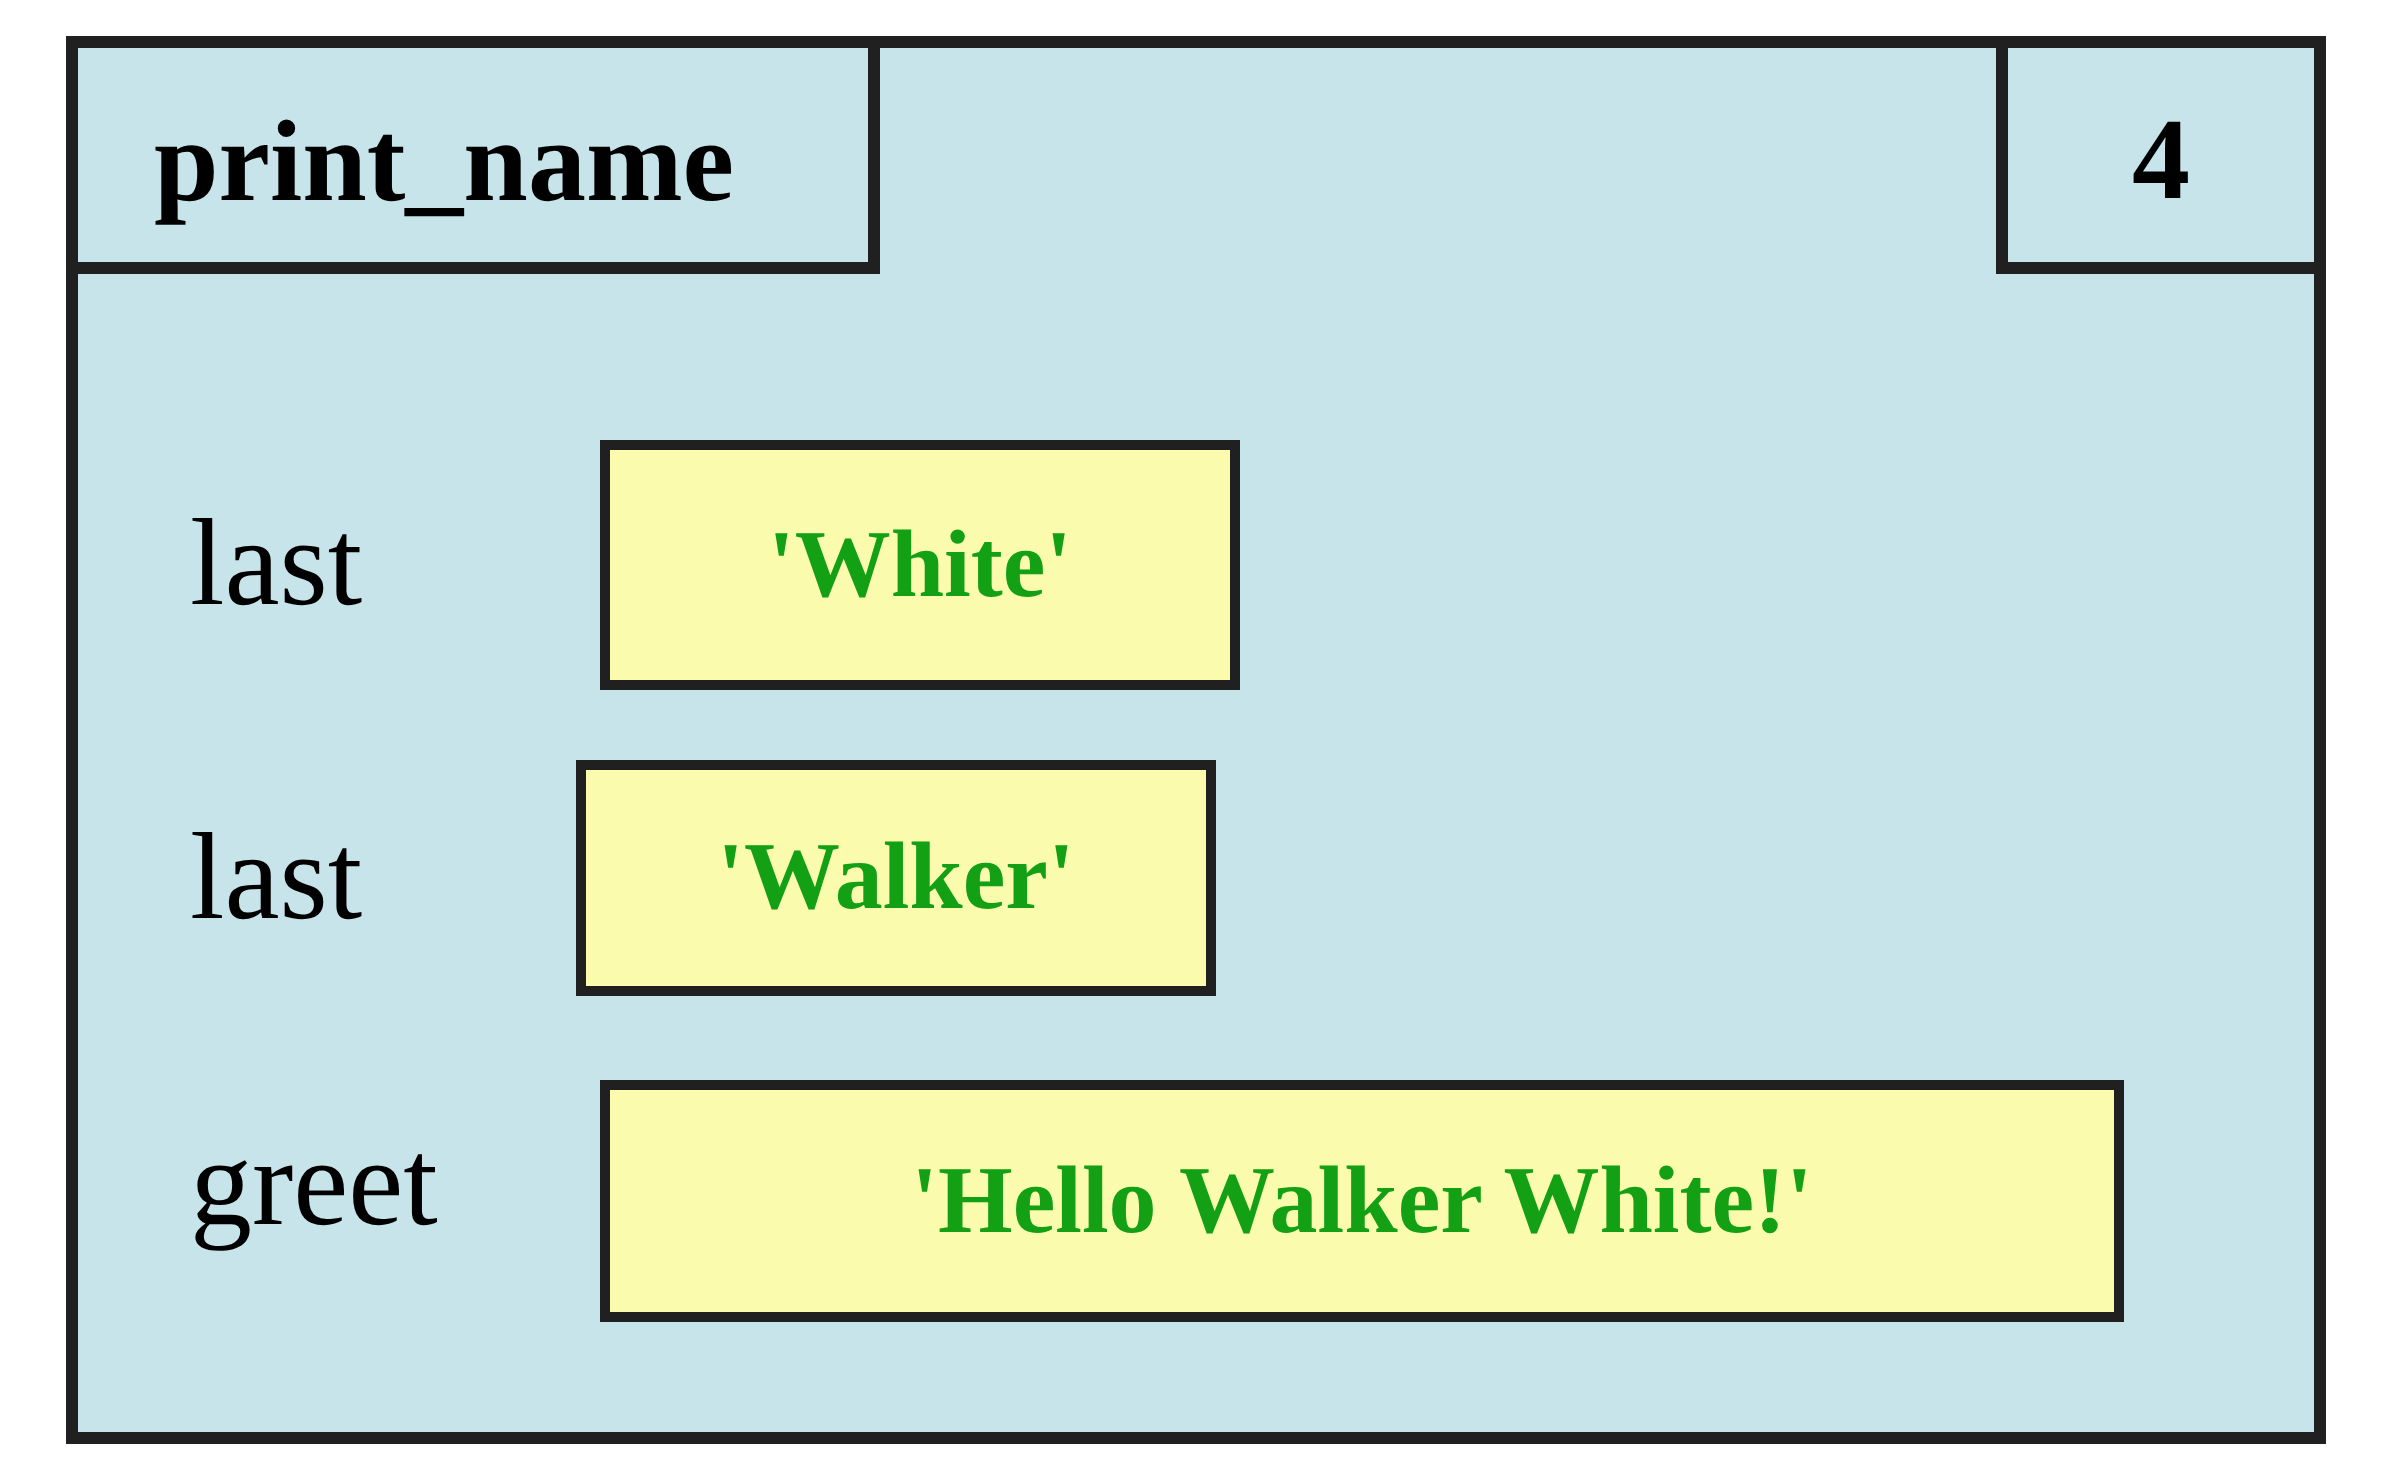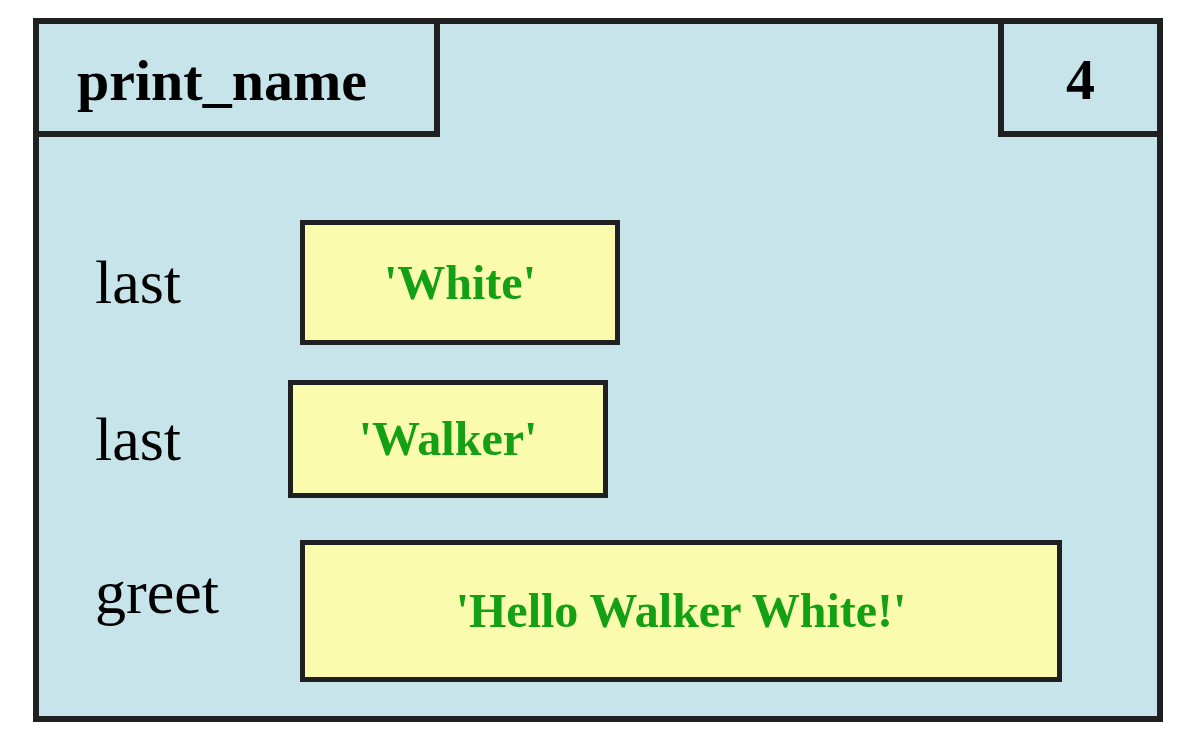--- a/index.html
+++ b/index.html
@@ -97,21 +97,21 @@
     white-space: nowrap;
     line-height: 1;
     text-align: center;
   }
   
   .row-last-label   { top: 220px; height: 125px; }
   .row-first-label  { top: 380px; height: 118px; }
   .row-greet-label  { top: 532px; height: 121px; }
   .box-last   { left: 300px; top: 220px; width: 320px; height: 125px; }
   .box-first  { left: 288px; top: 380px; width: 320px; height: 118px; }
-  .box-greet  { left: 300px; top: 540px; width: 762px; height: 142px; }
+  .box-greet  { left: 300px; top: 540px; width: 762px; height: 121px; }
 </style>
 </head>
 <body>
 
 <div class="canvas">
 
   <div class="main-frame"></div>
 
   <div class="name-tab">
     <span class="tab-text">print_name</span>

